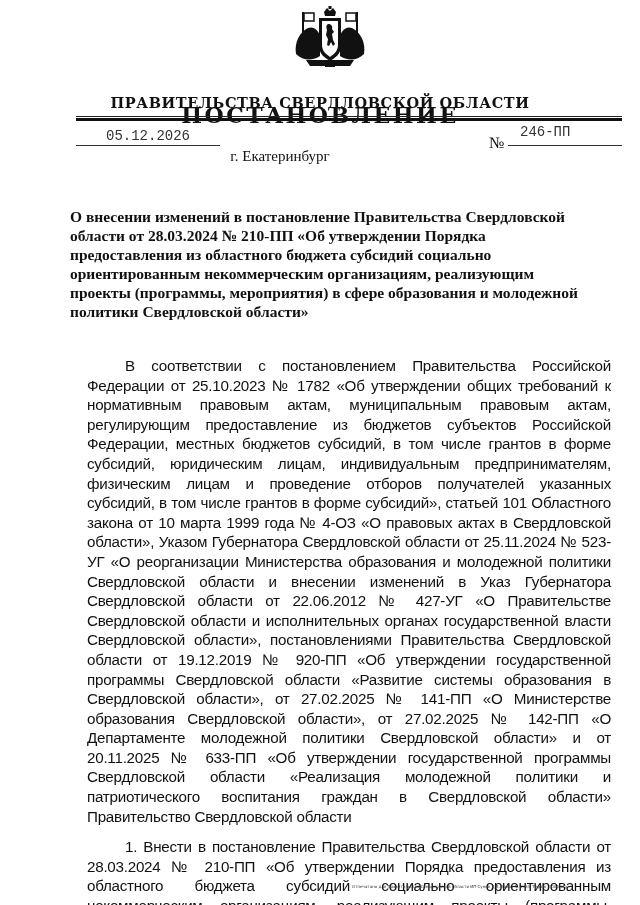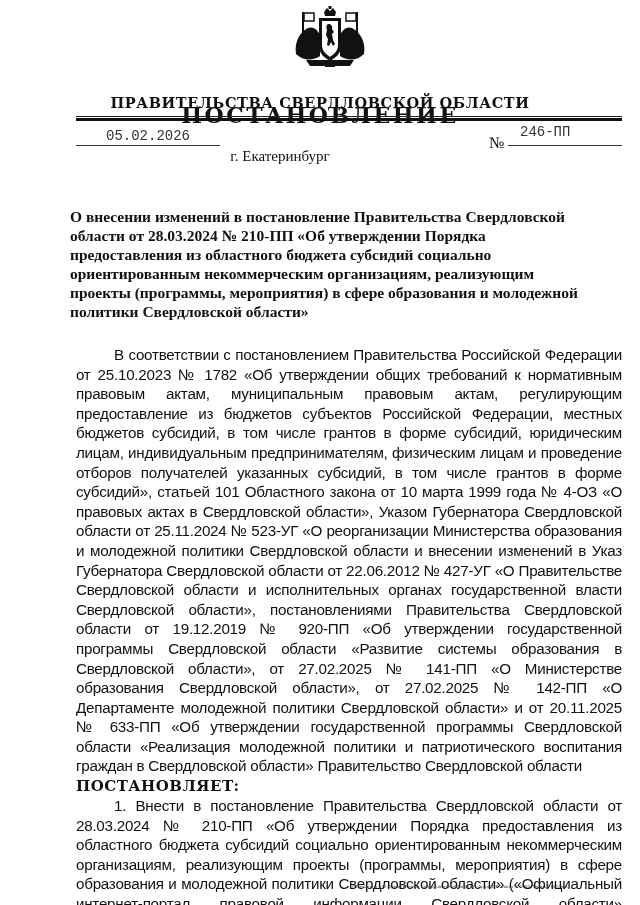--- a/index.html
+++ b/index.html
@@ -10,21 +10,21 @@
   .rule-thin { position: absolute; left: 76px; width: 546px; top: 116px; height: 1px; background: #222; }
   .rule-thick { position: absolute; left: 76px; width: 546px; top: 118px; height: 3px; background: #111; }
   .date { position: absolute; left: 106px; top: 128px; font-family: "Liberation Mono", monospace; font-size: 14px; color: #333; }
   .date-line { position: absolute; left: 76px; width: 144px; top: 145px; height: 1px; background: #333; }
   .num-sign { position: absolute; left: 489px; top: 134px; font-size: 16px; }
   .num-value { position: absolute; left: 520px; top: 124px; font-family: "Liberation Mono", monospace; font-size: 14px; color: #333; }
   .num-line { position: absolute; left: 508px; width: 114px; top: 145px; height: 1px; background: #333; }
   .city { position: absolute; left: 0; width: 560px; top: 148px; text-align: center; font-size: 15px; }
   .heading { position: absolute; left: 70px; width: 526px; top: 207px; text-align: left; font-weight: bold; font-size: 15.5px; line-height: 19px; }
   .body { position: absolute; left: 76px; width: 546px; top: 345px; font-family: "Liberation Sans", sans-serif; font-size: 15.2px; line-height: 19.6px; text-align: justify; letter-spacing: -0.25px; }
-  .body p { margin: 0; text-indent: 38px; }
+  .body p { margin: 11px; text-indent: 38px; }
   .postanov { margin: 0; font-family: "DejaVu Serif", serif; font-weight: bold; font-size: 15px; letter-spacing: 0.5px; line-height: 20px; text-indent: 0 !important; }
   .footer { position: absolute; left: 352px; top: 884px; font-family: "DejaVu Sans", sans-serif; font-size: 4px; color: #333; white-space: nowrap; }
 </style>
 </head>
 <body>
 
 <div class="emblem">
   <svg width="76" height="62" viewBox="0 0 76 62">
 
     <path d="M32 6 L35 2 L38 5 L41 2 L44 6 L43 10 L33 10 Z" fill="#111"></path>
@@ -46,29 +46,28 @@
     <path d="M14 54 L62 54 L58 60 L18 60 Z" fill="#111"></path>
     <rect x="33" y="55" width="10" height="6" fill="#111"></rect>
   </svg>
 </div>
 
 <div class="title">ПОСТАНОВЛЕНИЕ</div>
 <div class="subtitle">ПРАВИТЕЛЬСТВА СВЕРДЛОВСКОЙ ОБЛАСТИ</div>
 <div class="rule-thin"></div>
 <div class="rule-thick"></div>
 
-<div class="date">05.02.2026</div>
+<div class="date">05.12.2026</div>
 <div class="date-line"></div>
 <div class="num-sign">№</div>
 <div class="num-value">246-ПП</div>
 <div class="num-line"></div>
 
 <div class="city">г. Екатеринбург</div>
 
 <div class="heading">О внесении изменений в постановление Правительства Свердловской области от 28.03.2024 № 210-ПП «Об утверждении Порядка предоставления из областного бюджета субсидий социально ориентированным некоммерческим организациям, реализующим проекты (программы, мероприятия) в сфере образования и молодежной политики Свердловской области»</div>
 
 <div class="body">
   <p>В соответствии с постановлением Правительства Российской Федерации от 25.10.2023 № 1782 «Об утверждении общих требований к нормативным правовым актам, муниципальным правовым актам, регулирующим предоставление из бюджетов субъектов Российской Федерации, местных бюджетов субсидий, в том числе грантов в форме субсидий, юридическим лицам, индивидуальным предпринимателям, физическим лицам и проведение отборов получателей указанных субсидий, в том числе грантов в форме субсидий», статьей 101 Областного закона от 10 марта 1999 года № 4-ОЗ «О правовых актах в Свердловской области», Указом Губернатора Свердловской области от 25.11.2024 № 523-УГ «О реорганизации Министерства образования и молодежной политики Свердловской области и внесении изменений в Указ Губернатора Свердловской области от 22.06.2012 № 427-УГ «О Правительстве Свердловской области и исполнительных органах государственной власти Свердловской области», постановлениями Правительства Свердловской области от 19.12.2019 № 920-ПП «Об утверждении государственной программы Свердловской области «Развитие системы образования в Свердловской области», от 27.02.2025 № 141-ПП «О Министерстве образования Свердловской области», от 27.02.2025 № 142-ПП «О Департаменте молодежной политики Свердловской области» и от 20.11.2025 № 633-ПП «Об утверждении государственной программы Свердловской области «Реализация молодежной политики и патриотического воспитания граждан в Свердловской области» Правительство Свердловской области</p>
-  <div class="postanov">ПОСТАНОВЛЯЕТ:</div>
   <p>1. Внести в постановление Правительства Свердловской области от 28.03.2024 № 210-ПП «Об утверждении Порядка предоставления из областного бюджета субсидий социально ориентированным некоммерческим организациям, реализующим проекты (программы, мероприятия) в сфере образования и молодежной политики Свердловской области» («Официальный интернет-портал правовой информации Свердловской области» (www.pravo.gov66.ru), 2024,</p>
 </div>
 
 <div class="footer">Отпечатано для Правительства Свердловской области ИП Сунов Д.В. Заказ № 1963. Тираж 2 000 экз.</div>
 
 </body></html>

